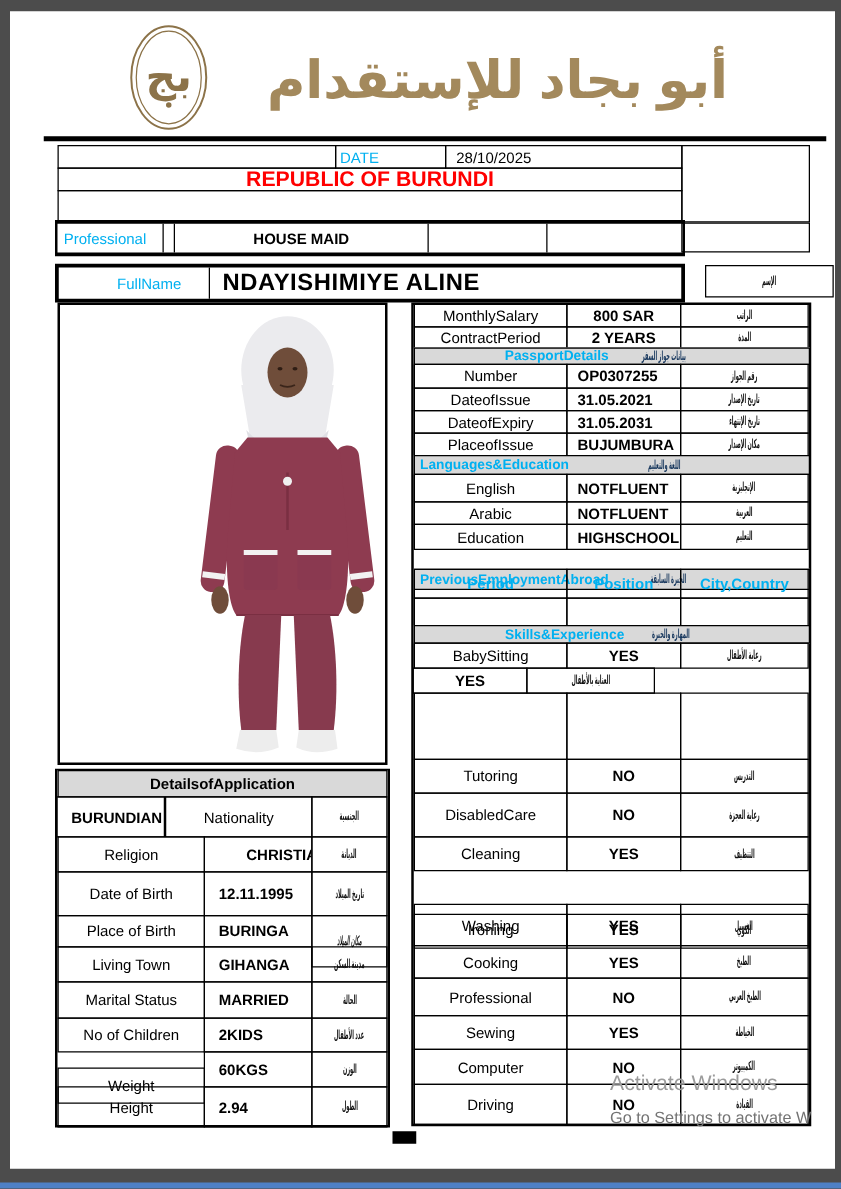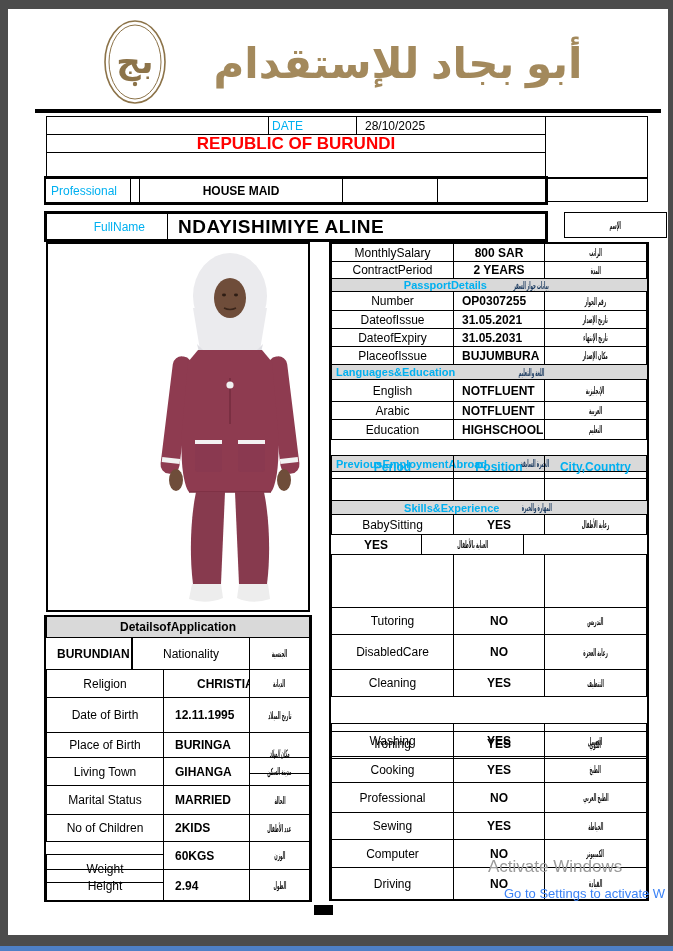--- a/index.html
+++ b/index.html
@@ -44,21 +44,21 @@
   .lc1{width:118px;}
   .lc2{width:87px;margin-left:-1px;}
   .lc3{width:61px;margin-left:-1px;}
   .lhdr{position:absolute;left:38px;width:264px;background:#d9d9d9;border:1px solid #000;box-sizing:border-box;
         display:flex;align-items:center;justify-content:center;font-size:12px;font-weight:bold;color:#000;}
 
   .outline2{position:absolute;border:2px solid #000;box-sizing:border-box;pointer-events:none;}
   .btm-mark{position:absolute;left:306px;top:896px;width:19px;height:10px;background:#000;}
 
   .wm1{position:absolute;left:480px;top:848px;font-size:17px;color:#9b9b9b;}
-  .wm2{position:absolute;left:480px;top:877px;font-size:13px;color:#3b82f6;white-space:nowrap;margin-left:16px;}
+  .wm2{position:absolute;left:480px;top:877px;font-size:13px;color:#737373;white-space:nowrap;}
 </style>
 </head>
 <body>
 
 <div class="screen">
   <div class="page">
 
     <div class="brand-logo">
       <svg width="70" height="90" viewBox="0 0 70 90">
         <ellipse cx="35" cy="45" rx="30" ry="41" fill="none" stroke="#8c7349" stroke-width="1.6"></ellipse>

